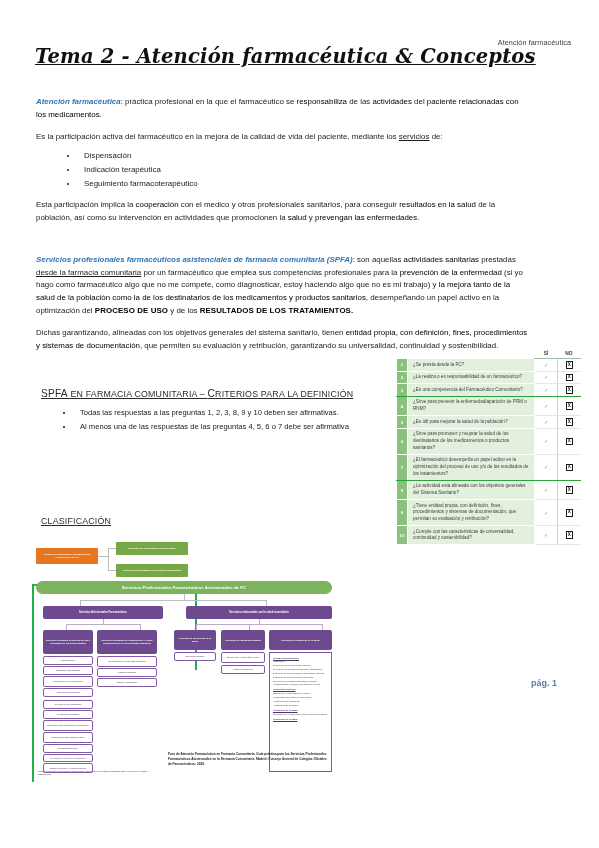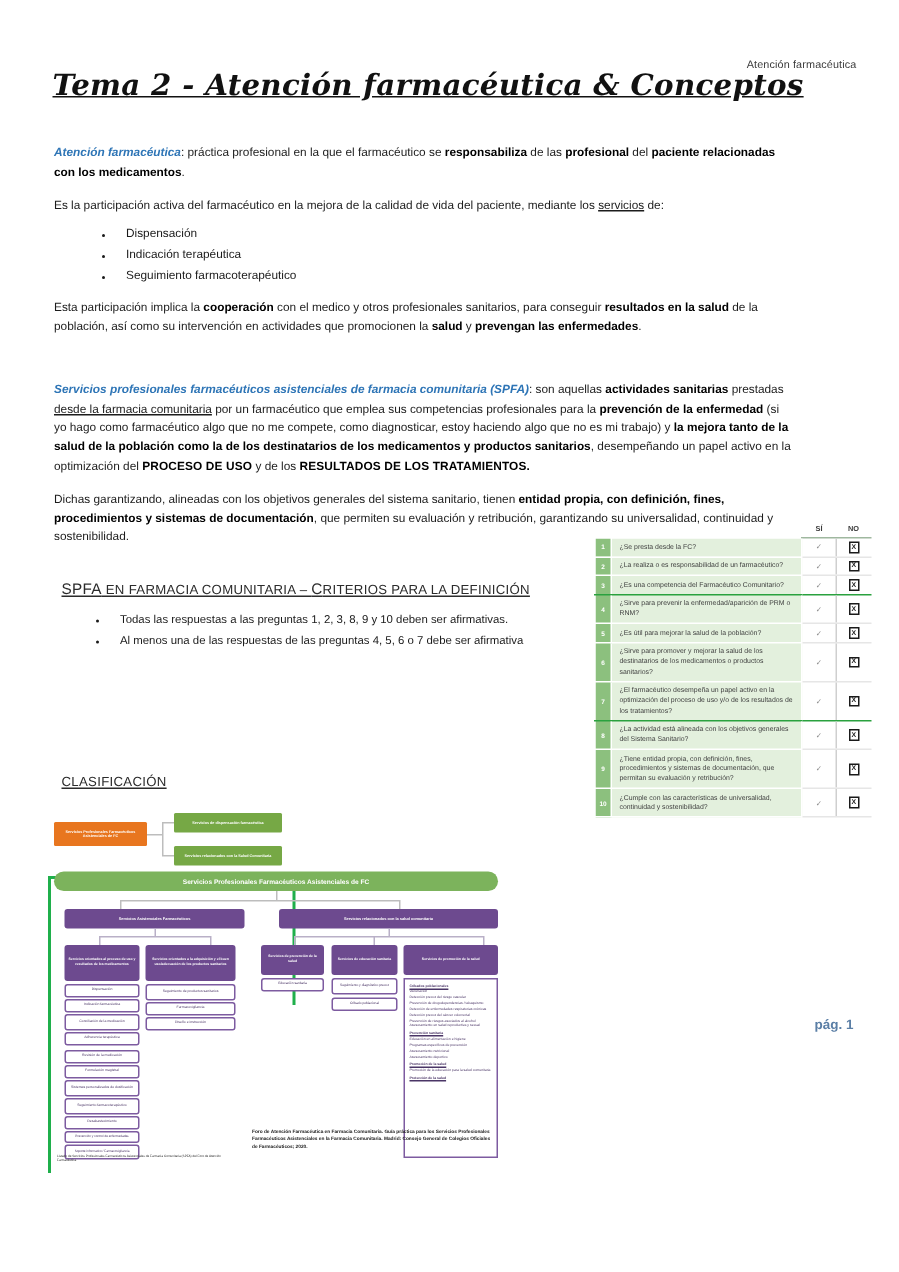--- a/index.html
+++ b/index.html
@@ -52,21 +52,21 @@
     text-align: left;
     color: #1c1c1c;
   }
   p.para.tight { margin-bottom: 6px; }
 
   .term {
     color: #2e75b6;
     font-style: italic;
     font-weight: 600;
   }
-  b { font-weight: 700; color: #000; }
+  b { font-weight: 400; color: #000; }
   u.ul { text-decoration: underline; }
   .caps { font-weight: 700; letter-spacing: .1px; }
 
   ul.bullets {
     margin: 5px 0 9px 0;
     padding-left: 42px;
     list-style: disc;
   }
   ul.bullets li {
     font-size: 7.9px;
@@ -238,39 +238,39 @@
     position: absolute;
     left: 38px; top: 770px;
     width: 120px;
     font-size: 2.1px;
     line-height: 1.45;
     color: #333;
   }
 
   .page-num {
     position: absolute;
-    right: 30px; bottom: 40px;
+    right: 42px; bottom: 40px;
     font-size: 9px;
     color: #5b7fa6;
     font-weight: 600;
   }
 </style>
 </head>
 <body>
 
 <div class="page">
 
   <div class="running-head">Atención farmacéutica</div>
 
   <div class="doc-title">Tema 2 - Atención farmacéutica &amp; Conceptos</div>
 
   <div class="body-col">
 
     <p class="para">
-      <span class="term">Atención farmacéutica</span><span>: práctica profesional en la que el farmacéutico se </span><b>responsabiliza</b><span> de las </span><b>profesional</b><span> del </span><b>paciente relacionadas con los medicamentos</b><span>.</span>
+      <span class="term">Atención farmacéutica</span><span>: práctica profesional en la que el farmacéutico se </span><b>responsabiliza</b><span> de las </span><b>actividades</b><span> del </span><b>paciente relacionadas con los medicamentos</b><span>.</span>
     </p>
 
     <p class="para tight">
       <span>Es la participación activa del farmacéutico en la mejora de la calidad de vida del paciente, mediante los </span><u class="ul">servicios</u><span> de:</span>
     </p>
 
     <ul class="bullets">
       <li>Dispensación</li>
       <li>Indicación terapéutica</li>
       <li>Seguimiento farmacoterapéutico</li>

